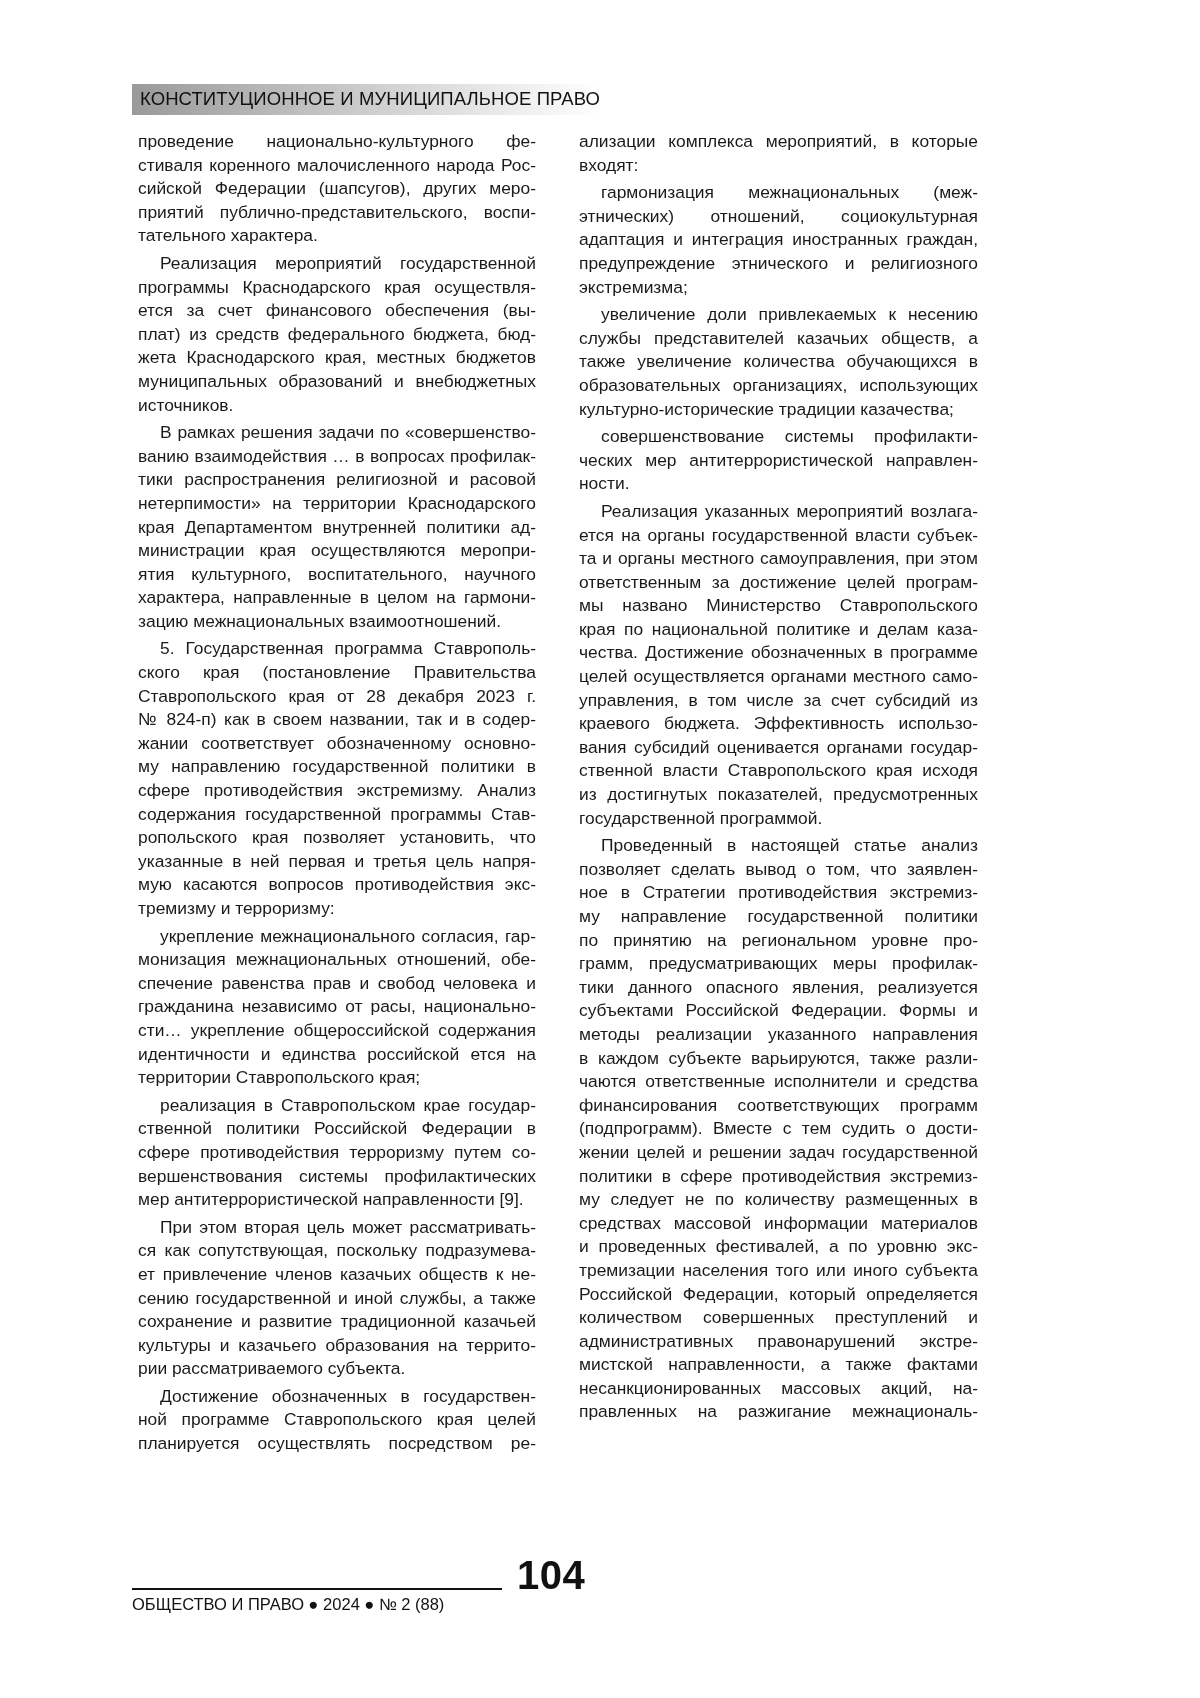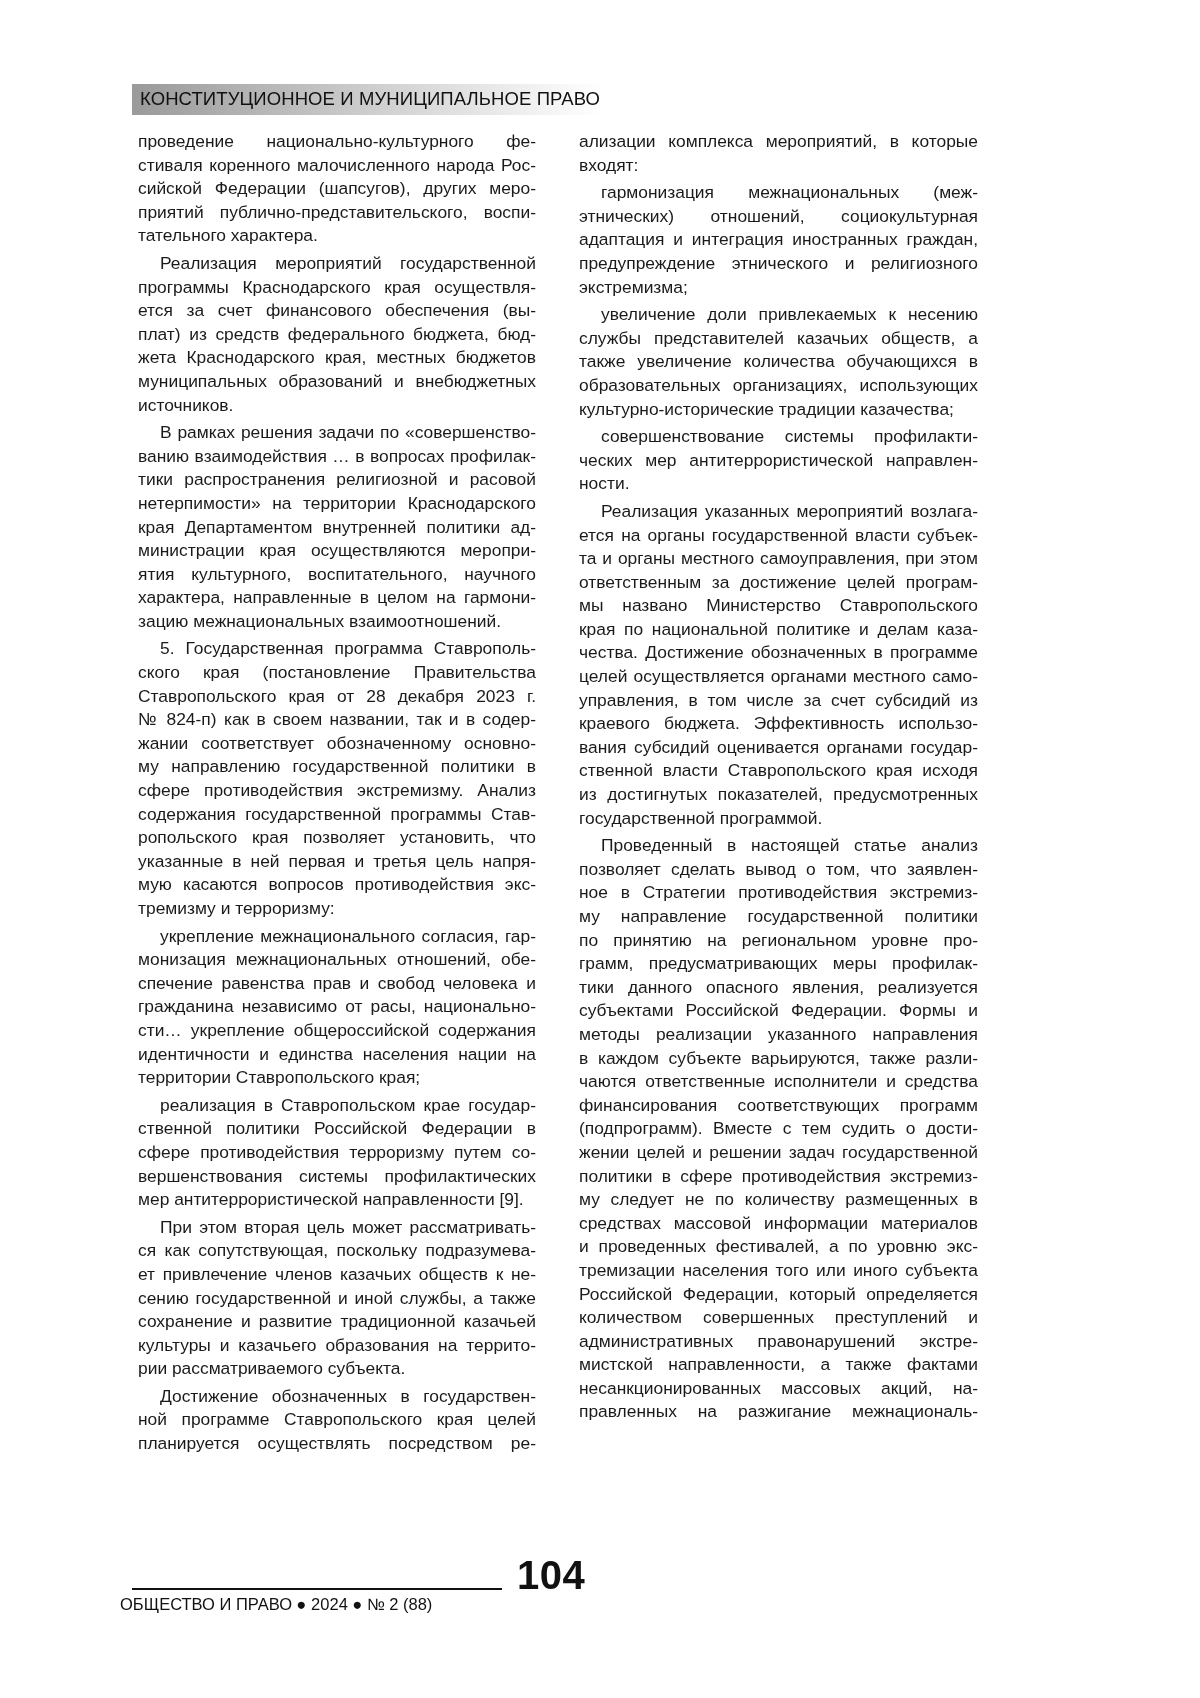--- a/index.html
+++ b/index.html
@@ -19,21 +19,21 @@
   .col-right { left: 575px; width: 407px; }
   .column p { margin: 4px; text-indent: 22px; }
   .column p.noindent { text-indent: 0; }
   .line { display: block; text-align: justify; text-align-last: justify; white-space: nowrap; }
   .line.last { text-align-last: left; }
   .rule {
     position: absolute; left: 132px; top: 1588px; width: 370px; height: 0;
     border-top: 2px solid #111;
   }
   .footer-text {
-    position: absolute; left: 120px; top: 1595px; font-size: 16.5px; color: #111;
+    position: absolute; left: 132px; top: 1595px; font-size: 16.5px; color: #111;
   }
   .page-number {
     position: absolute; left: 517px; top: 1553px; font-size: 40px; font-weight: bold; color: #111;
     letter-spacing: 0.5px;
   }
 </style>
 </head>
 <body>
 
 <div class="running-head">КОНСТИТУЦИОННОЕ И МУНИЦИПАЛЬНОЕ ПРАВО</div>
@@ -79,21 +79,21 @@
       <span class="line">указанные в ней первая и третья цель напря-</span>
       <span class="line">мую касаются вопросов противодействия экс-</span>
       <span class="line last">тремизму и терроризму:</span>
     </p>
     <p style="text-indent: 0px;">
       <span class="line" style="padding-left: 22px;">укрепление межнационального согласия, гар-</span>
       <span class="line">монизация межнациональных отношений, обе-</span>
       <span class="line">спечение равенства прав и свобод человека и</span>
       <span class="line">гражданина независимо от расы, национально-</span>
       <span class="line">сти… укрепление общероссийской содержания</span>
-      <span class="line">идентичности и единства населения нации на</span>
+      <span class="line">идентичности и единства российской ется на</span>
       <span class="line last">территории Ставропольского края;</span>
     </p>
     <p style="text-indent: 0px;">
       <span class="line" style="padding-left: 22px;">реализация в Ставропольском крае государ-</span>
       <span class="line">ственной политики Российской Федерации в</span>
       <span class="line">сфере противодействия терроризму путем со-</span>
       <span class="line">вершенствования системы профилактических</span>
       <span class="line last">мер антитеррористической направленности [9].</span>
     </p>
     <p style="text-indent: 0px;">

